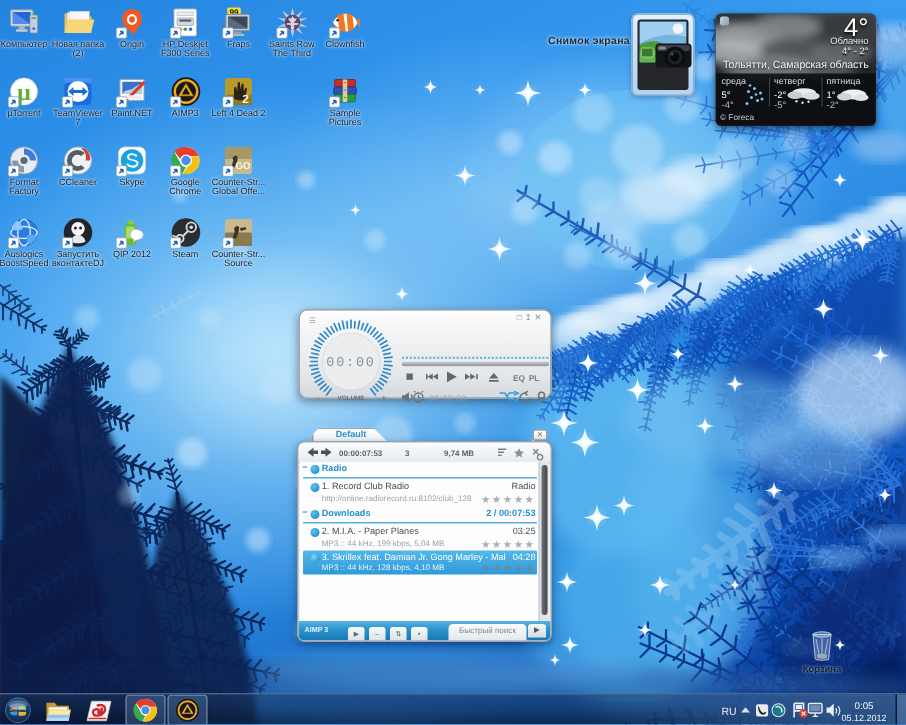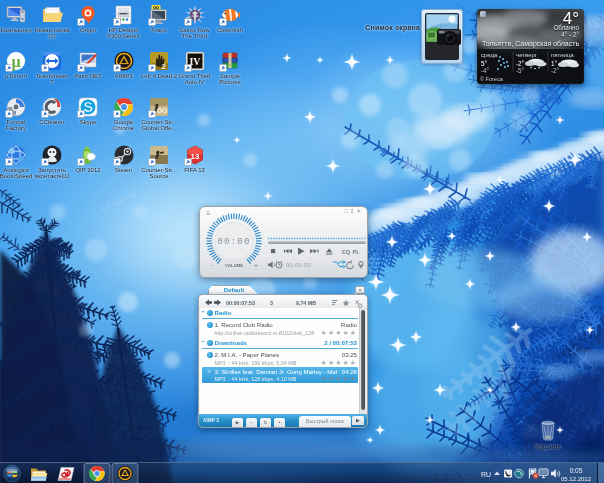--- a/index.html
+++ b/index.html
@@ -662,30 +662,20 @@
         <rect x="2" y="2" width="18" height="18" rx="2" fill="#b89a28"></rect>
         <rect x="2" y="2" width="18" height="18" rx="2" fill="url(#nope)" opacity="0"></rect>
         <path d="M2,14 C8,11 14,16 20,13 L20,20 L2,20Z" fill="#8a7018" opacity="0.8"></path>
         <path d="M8,16 L8,10 C8,8 9,7 9.5,8.5 L10,11 L10.5,5.5 C10.7,4.3 11.8,4.3 12,5.5 L12.3,10 L13,6.5 C13.3,5.3 14.3,5.5 14.4,6.7 L14.6,11 L15.4,9 C15.8,8 16.8,8.4 16.6,9.6 L15.8,14 C15.4,16 14,17 12,17Z" fill="#2a2418"></path>
         <text x="13.5" y="18.5" font-size="8" font-weight="bold" fill="#ffffff" opacity="0.9">2</text>
         <rect x="0.5" y="14.5" width="7" height="7" rx="1" fill="#fff" stroke="#8899aa" stroke-width="0.5"></rect>
         <path d="M2.5,19.5 L5,17 M5,17 L3,17 M5,17 L5,19" stroke="#1b5fc8" stroke-width="1" fill="none"></path>
       </svg>
       <div class="lbl">Left 4 Dead 2</div>
     </div>
-<div class="cell" style="left:172.5px;top:49.5px">
-      <svg width="22" height="22" viewBox="0 0 22 22">
-        <rect x="2" y="2" width="18" height="18" rx="2" fill="#f2f2ee" stroke="#999" stroke-width="0.5"></rect>
-        <rect x="3.5" y="3.5" width="15" height="15" fill="#14100c"></rect>
-        <text x="11" y="14.5" font-size="10" font-weight="bold" text-anchor="middle" fill="#f8f8f4" font-family="Liberation Serif,serif">IV</text>
-        <rect x="0.5" y="14.5" width="7" height="7" rx="1" fill="#fff" stroke="#8899aa" stroke-width="0.5"></rect>
-        <path d="M2.5,19.5 L5,17 M5,17 L3,17 M5,17 L5,19" stroke="#1b5fc8" stroke-width="1" fill="none"></path>
-      </svg>
-      <div class="lbl">Grand Theft<br>Auto IV</div>
-    </div>
 <div class="cell" style="left:208px;top:49.5px">
       <svg width="22" height="22" viewBox="0 0 22 22">
         <rect x="4" y="3" width="14" height="5" rx="1" fill="#c03028" stroke="#801a14" stroke-width="0.5"></rect>
         <rect x="3.5" y="8" width="15" height="5" rx="1" fill="#2a50b0" stroke="#1a3070" stroke-width="0.5"></rect>
         <rect x="4" y="13" width="14" height="5" rx="1" fill="#2a9a40" stroke="#187028" stroke-width="0.5"></rect>
         <rect x="9.5" y="3" width="3" height="15" fill="#e8d8a8" opacity="0.9"></rect>
         <path d="M10.2,5 h1.6 M10.2,10 h1.6 M10.2,15 h1.6" stroke="#8a7a4a" stroke-width="0.8"></path>
         <rect x="0.5" y="14.5" width="7" height="7" rx="1" fill="#fff" stroke="#8899aa" stroke-width="0.5"></rect>
         <path d="M2.5,19.5 L5,17 M5,17 L3,17 M5,17 L5,19" stroke="#1b5fc8" stroke-width="1" fill="none"></path>
       </svg>
@@ -797,30 +787,20 @@
 <div class="cell" style="left:137px;top:143.5px">
       <svg width="22" height="22" viewBox="0 0 22 22">
         <rect x="2" y="2" width="18" height="18" rx="2" fill="#cab98c"></rect>
         <rect x="2" y="11" width="18" height="9" rx="1" fill="#8a7a52"></rect>
         <path d="M8,8 L10,6.5 L11.5,7.5 L11,11 L9.5,15 L7,15 L8.5,10.5Z" fill="#3a3424"></path>
         <path d="M12,8 L16,7.5 L16,9 L12.5,10Z" fill="#3a3424"></path>
         <rect x="0.5" y="14.5" width="7" height="7" rx="1" fill="#fff" stroke="#8899aa" stroke-width="0.5"></rect>
         <path d="M2.5,19.5 L5,17 M5,17 L3,17 M5,17 L5,19" stroke="#1b5fc8" stroke-width="1" fill="none"></path>
       </svg>
       <div class="lbl">Counter-Str...<br>Source</div>
-    </div>
-<div class="cell" style="left:172.5px;top:143.5px">
-      <svg width="22" height="22" viewBox="0 0 22 22">
-        <path d="M11,2 L18.5,6 L18.5,16 L11,20 L3.5,16 L3.5,6Z" fill="#e03030" stroke="#a81818" stroke-width="0.6"></path>
-        <path d="M11,2 L18.5,6 L18.5,10 L3.5,10 L3.5,6Z" fill="#f05048"></path>
-        <text x="11" y="15" font-size="8" font-weight="bold" text-anchor="middle" fill="#fff">13</text>
-        <rect x="0.5" y="14.5" width="7" height="7" rx="1" fill="#fff" stroke="#8899aa" stroke-width="0.5"></rect>
-        <path d="M2.5,19.5 L5,17 M5,17 L3,17 M5,17 L5,19" stroke="#1b5fc8" stroke-width="1" fill="none"></path>
-      </svg>
-      <div class="lbl">FIFA 13</div>
     </div>
 <div style="position:absolute;left:356px;top:24px;width:64px;text-align:right;font-size:7px;font-weight:700;color:#1a2736;letter-spacing:0.2px;text-shadow:0 0 2px rgba(215,235,255,.95),0 0 3px rgba(215,235,255,.8);">Снимок экрана</div>
 <div id="shot" style="position:absolute;left:421px;top:9px;width:42px;height:55px;border-radius:4px;background:linear-gradient(180deg,rgba(235,245,253,0.95),rgba(190,215,240,0.85));box-shadow:inset 0 0 0 1px rgba(120,160,200,0.8),0 1px 3px rgba(20,40,80,0.3);">
   <svg width="42" height="55" viewBox="0 0 42 55">
     <rect x="4" y="4" width="34" height="47" rx="2" fill="#24262a"></rect>
     <rect x="5.5" y="5.5" width="31" height="27" fill="#78b4e0"></rect>
     <path d="M5.5,5.5 h31 v10 C26,13 16,14 5.5,20Z" fill="#9fd0ef"></path>
     <circle cx="31" cy="10" r="3.5" fill="#f2f6f8"></circle>
     <path d="M5.5,21 C12,17 20,18 24,22 L24,32.5 L5.5,32.5Z" fill="#4a9a3a"></path>
     <path d="M5.5,26 C11,23 17,24 21,27 L21,32.5 L5.5,32.5Z" fill="#63b44e"></path>
@@ -899,21 +879,21 @@
   <div style="position:absolute;left:4px;top:50.5px;font-size:6.3px;color:#fff;">5°</div>
   <div style="position:absolute;left:4px;top:58px;font-size:6.3px;color:#b8bdc2;">-4°</div>
   <div style="position:absolute;left:39px;top:50.5px;font-size:6.3px;color:#fff;">-2°</div>
   <div style="position:absolute;left:39px;top:58px;font-size:6.3px;color:#b8bdc2;">-5°</div>
   <div style="position:absolute;left:74px;top:50.5px;font-size:6.3px;color:#fff;">1°</div>
   <div style="position:absolute;left:74px;top:58px;font-size:6.3px;color:#b8bdc2;">-2°</div>
   <div style="position:absolute;left:3px;top:67px;font-size:5.5px;color:#c8cdd2;">© Foreca</div>
   <div style="position:absolute;left:3px;top:2px;width:6px;height:6px;background:linear-gradient(135deg,#e8f0f8,#88a8c8);border-radius:1.5px;opacity:0.85;"></div>
 </div>
 
-<div id="player" style="position:absolute;left:199px;top:206px;width:169px;height:72px;border-radius:6px;background:linear-gradient(180deg,#fdfdfd 0%,#f2f3f4 30%,#e4e6e9 75%,#d6d9dd 100%);border:1px solid #9aa2ab;box-shadow:0 2px 6px rgba(10,30,60,0.45),inset 0 1px 0 #fff;box-sizing:border-box;">
+<div id="player" style="position:absolute;left:199px;top:206px;width:169px;height:60px;border-radius:6px;background:linear-gradient(180deg,#fdfdfd 0%,#f2f3f4 30%,#e4e6e9 75%,#d6d9dd 100%);border:1px solid #9aa2ab;box-shadow:0 2px 6px rgba(10,30,60,0.45),inset 0 1px 0 #fff;box-sizing:border-box;">
   <div style="position:absolute;left:6px;top:3px;font-size:5px;color:#98a0a8;">☰</div>
   <div style="position:absolute;right:4px;top:1px;font-size:5.5px;color:#8a929a;letter-spacing:2px;">□↥✕</div>
   <svg width="167" height="70" viewBox="0 0 167 70" style="position:absolute;left:0;top:0">
     <g transform="translate(34,34)">
       <g stroke="#2a86ca" stroke-width="1.1">
             <line x1="0.0" y1="-22.0" x2="0.0" y2="-28.0"></line>
             <line x1="2.3" y1="-21.9" x2="2.8" y2="-27.1"></line>
             <line x1="4.6" y1="-21.5" x2="5.8" y2="-27.4"></line>
             <line x1="6.8" y1="-20.9" x2="8.4" y2="-25.9"></line>
             <line x1="8.9" y1="-20.1" x2="11.4" y2="-25.6"></line>

